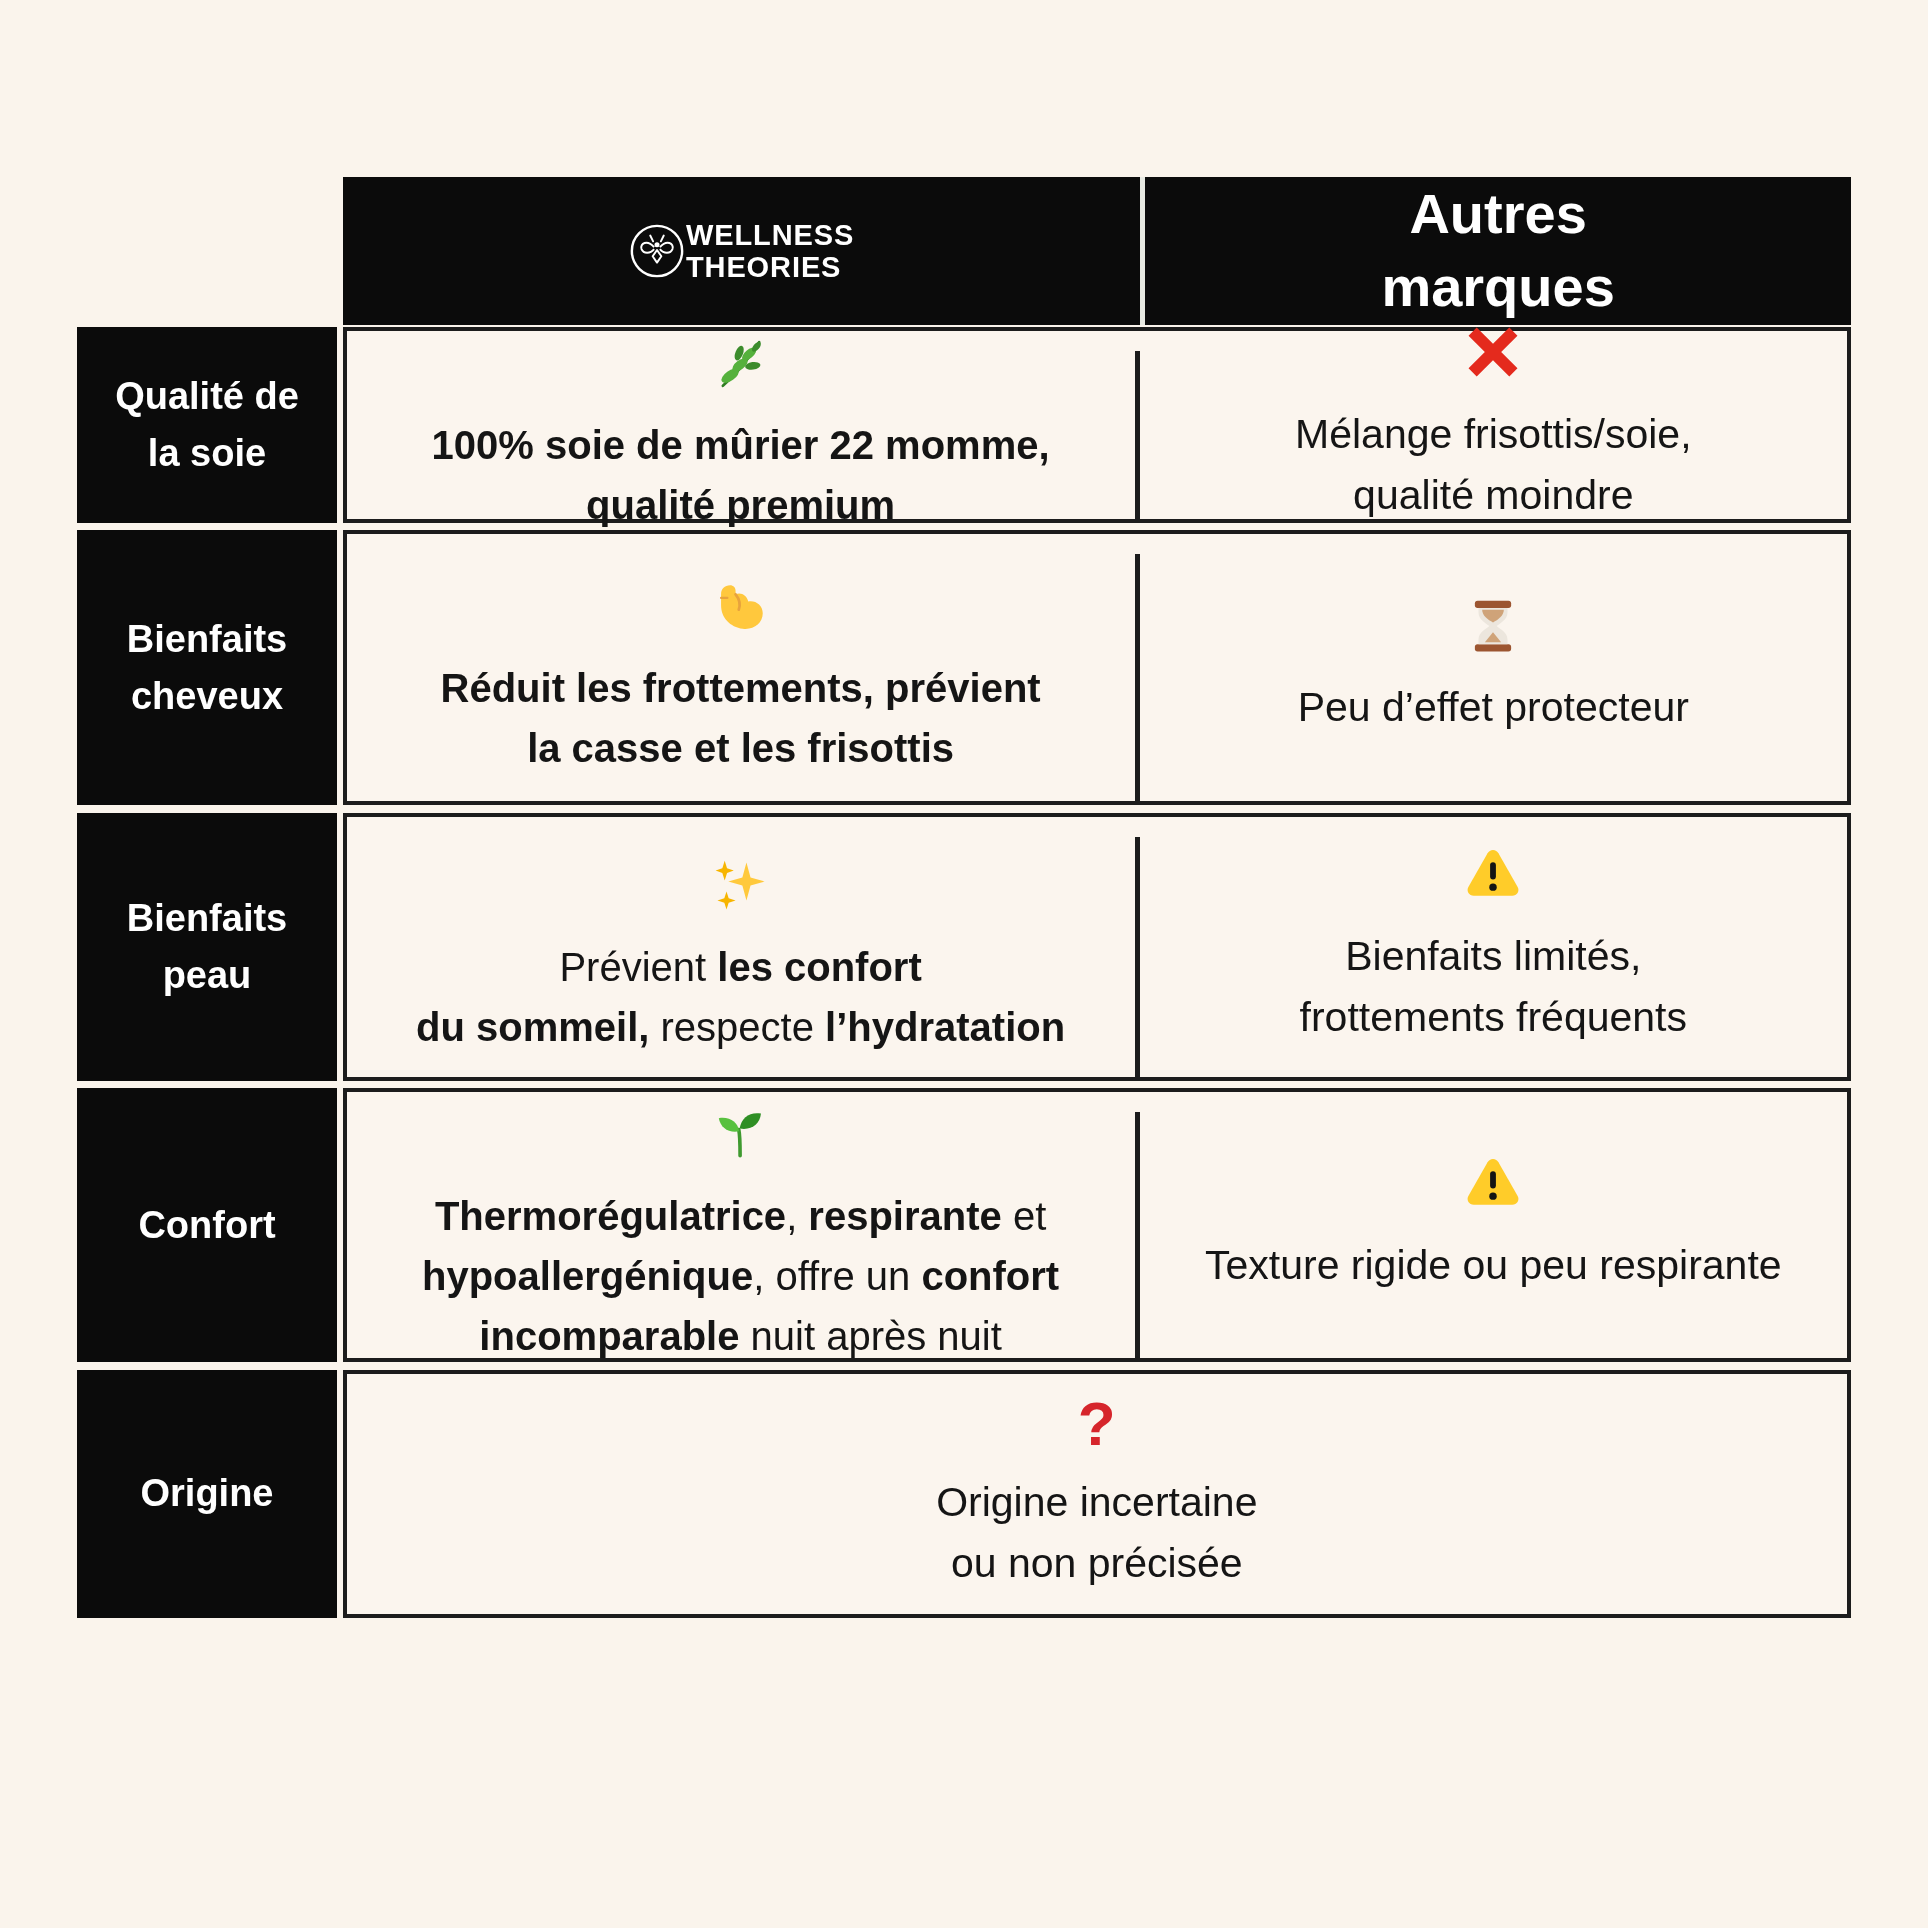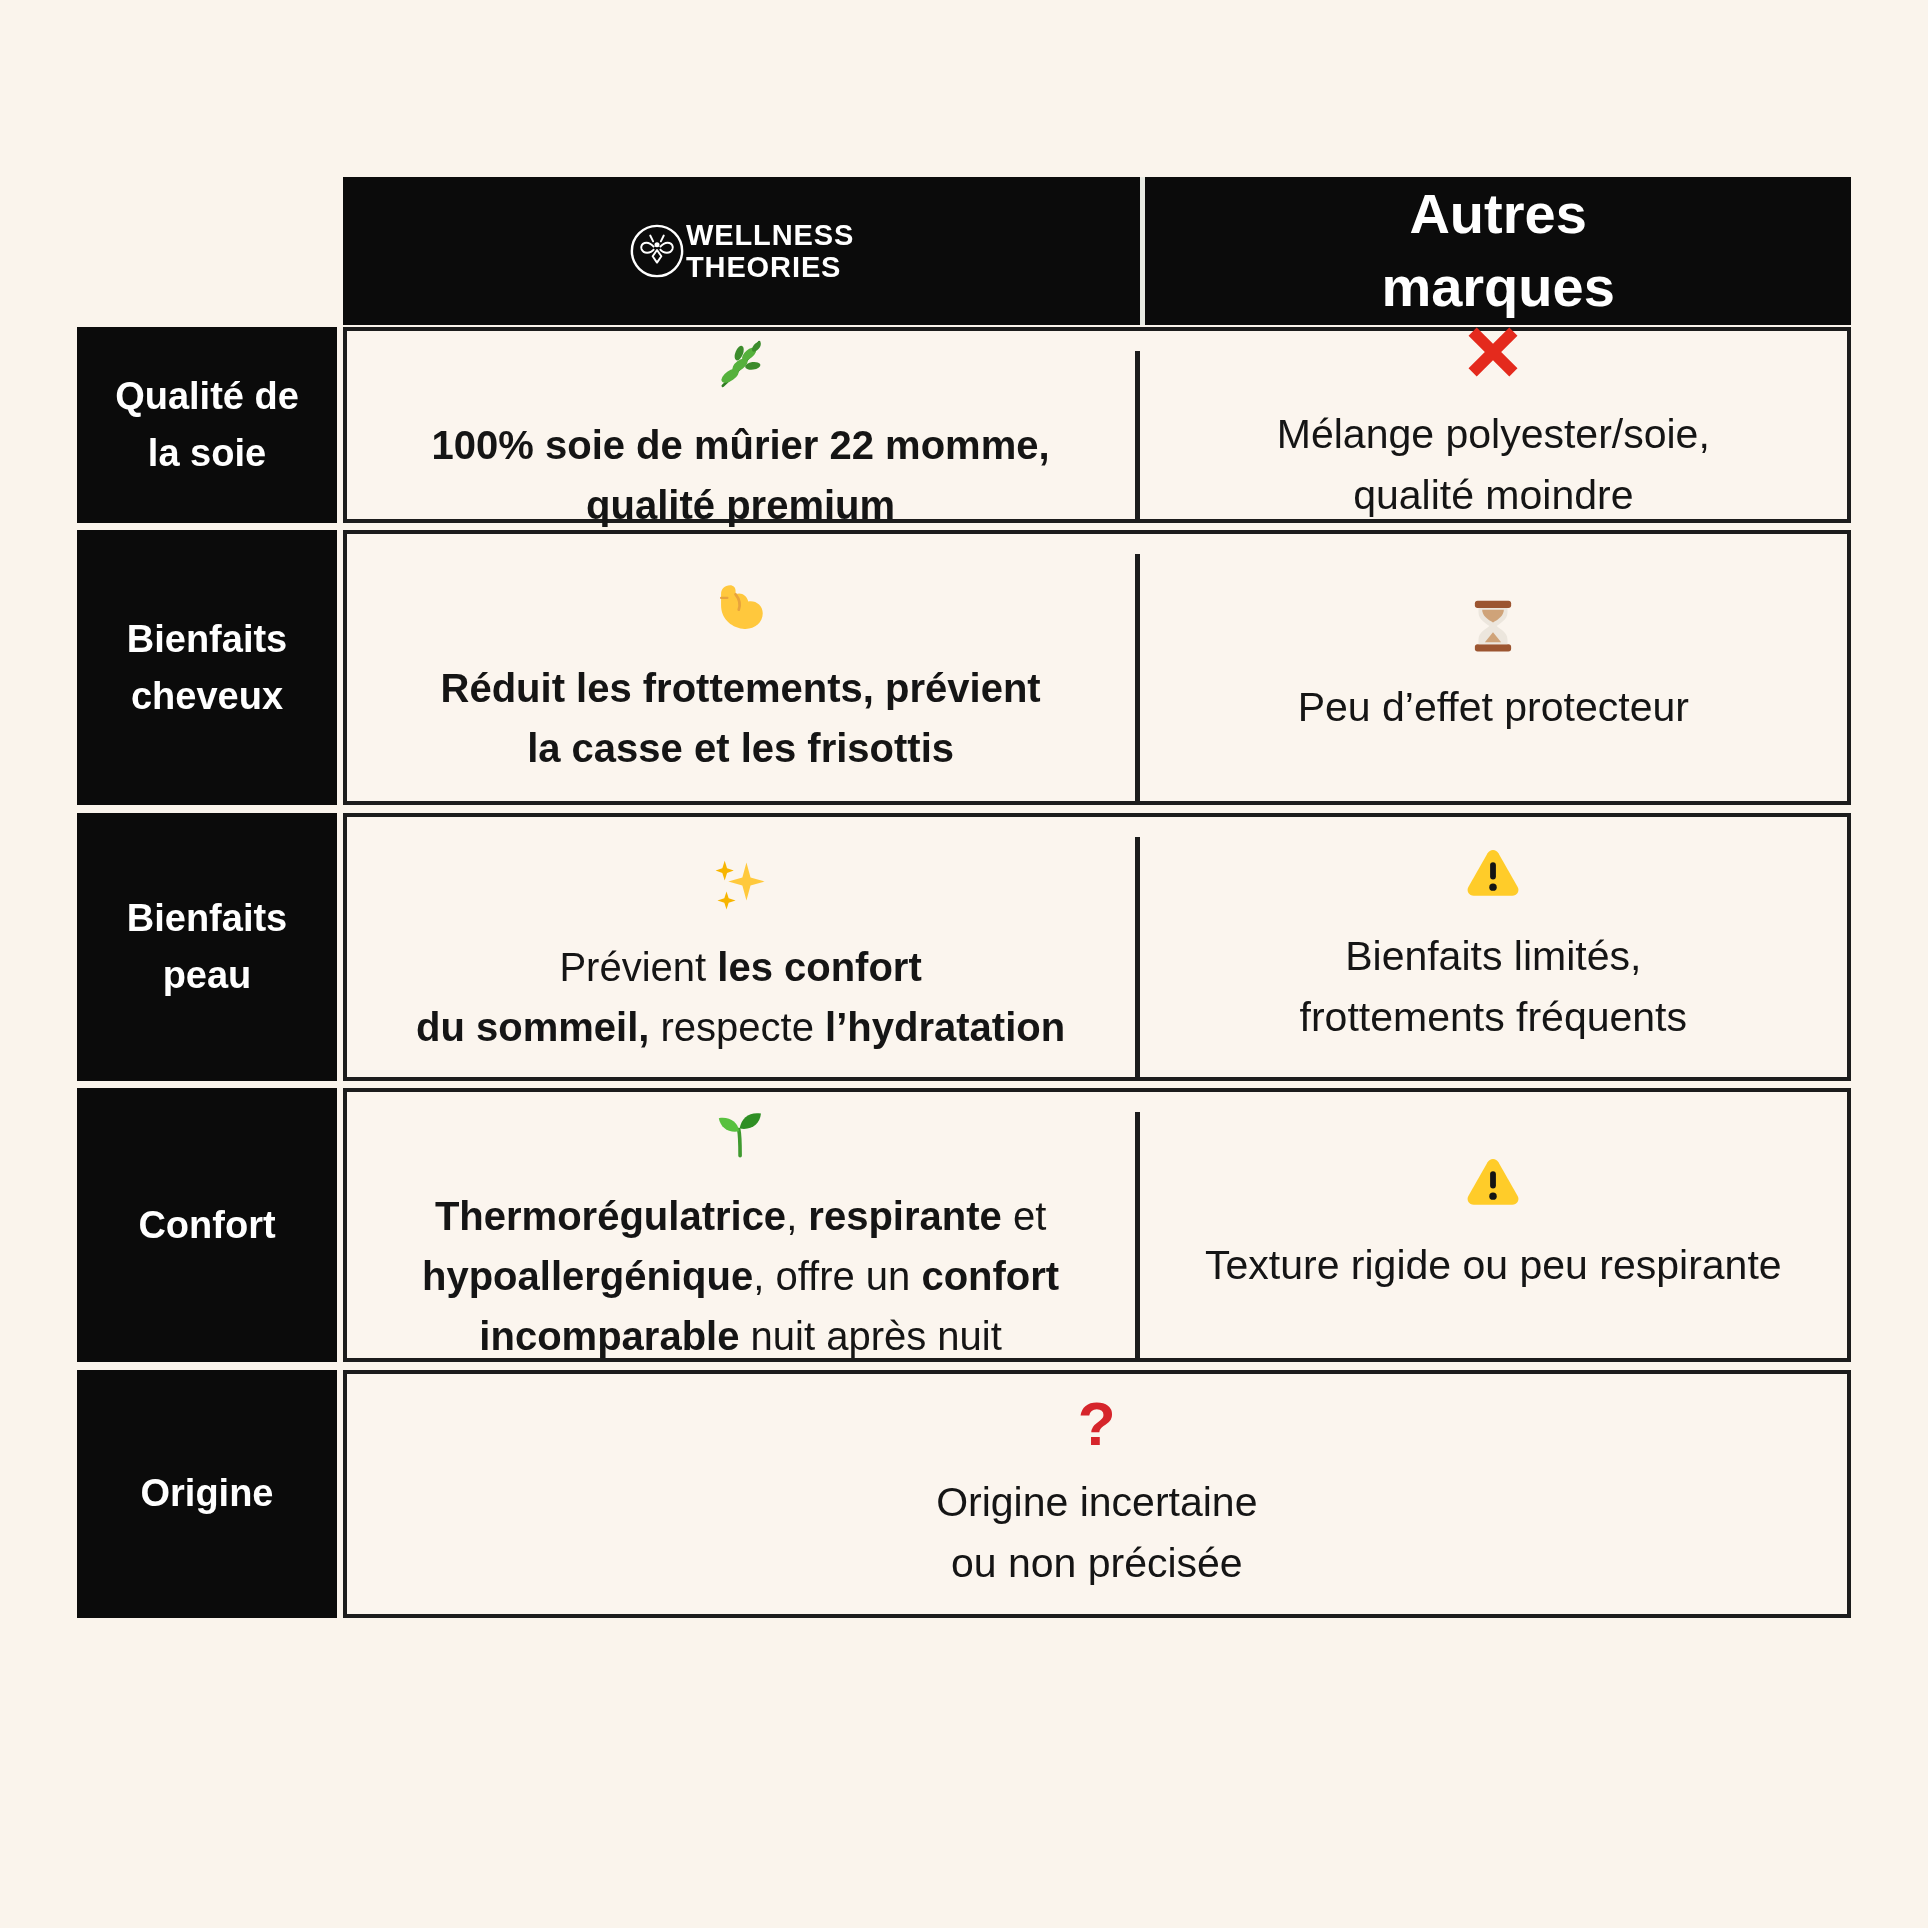--- a/index.html
+++ b/index.html
@@ -111,21 +111,21 @@
             <span class="seg-b">qualité premium</span>
           </div>
         </div>
         <div class="cell other-cell">
           <span class="icon">
             <svg viewBox="0 0 64 64">
               <path fill="#E42A1D" d="M14 5 L32 23 L50 5 L59 14 L41 32 L59 50 L50 59 L32 41 L14 59 L5 50 L23 32 L5 14 Z"></path>
             </svg>
           </span>
           <div class="txt">
-            <span>Mélange polyester/soie,</span><br>
+            <span>Mélange frisottis/soie,</span><br>
             <span>qualité moindre</span>
           </div>
         </div>
       </div>
     </div>
 
     <div class="row">
       <div class="label-box">
         <span><span>Bienfaits</span><br><span>cheveux</span></span>
       </div>

